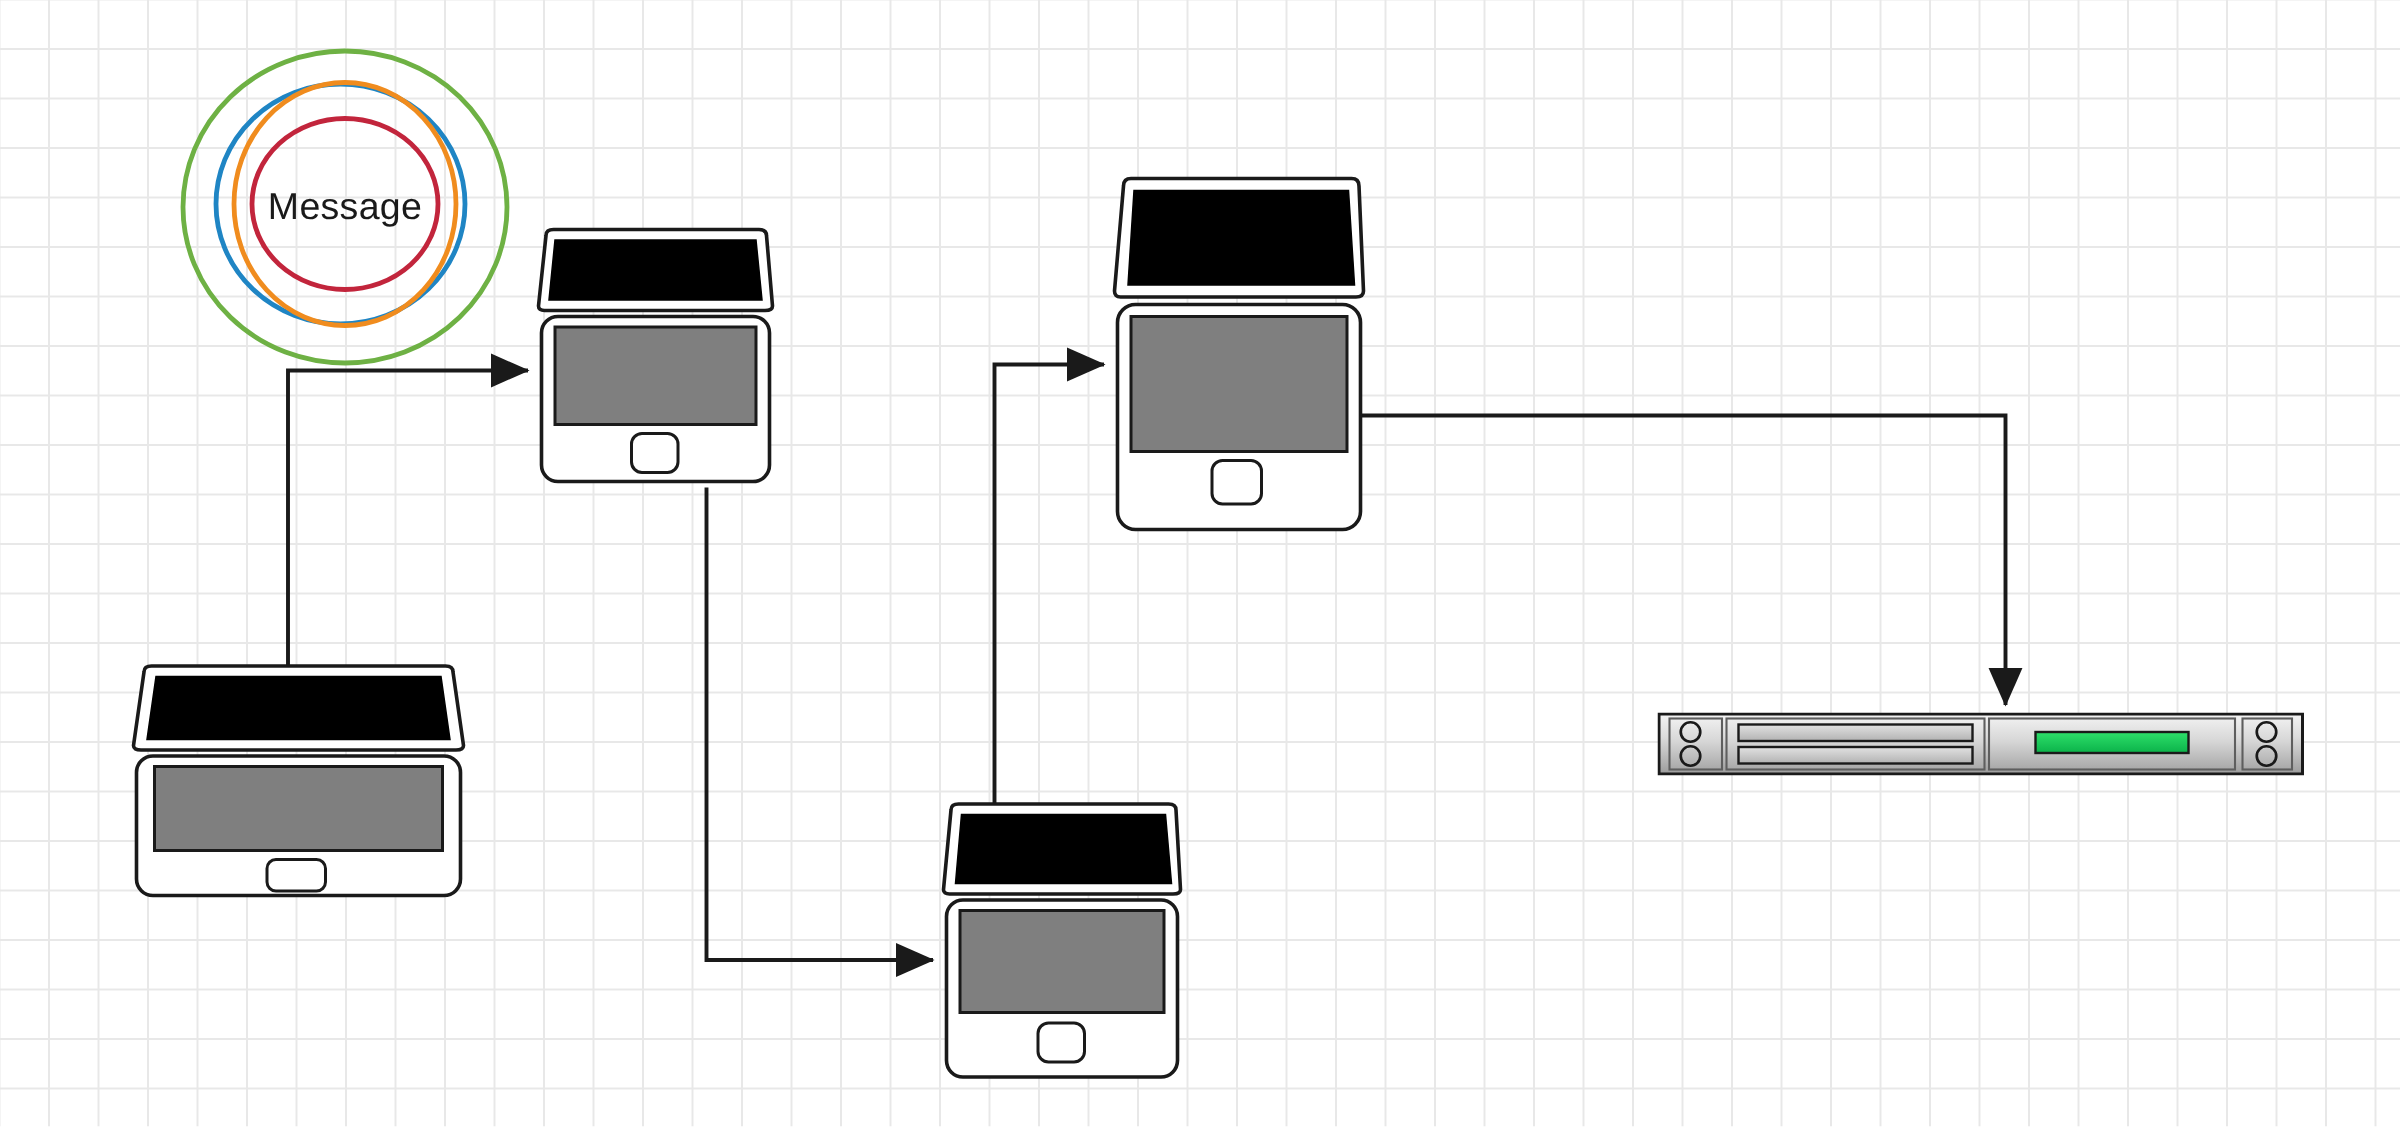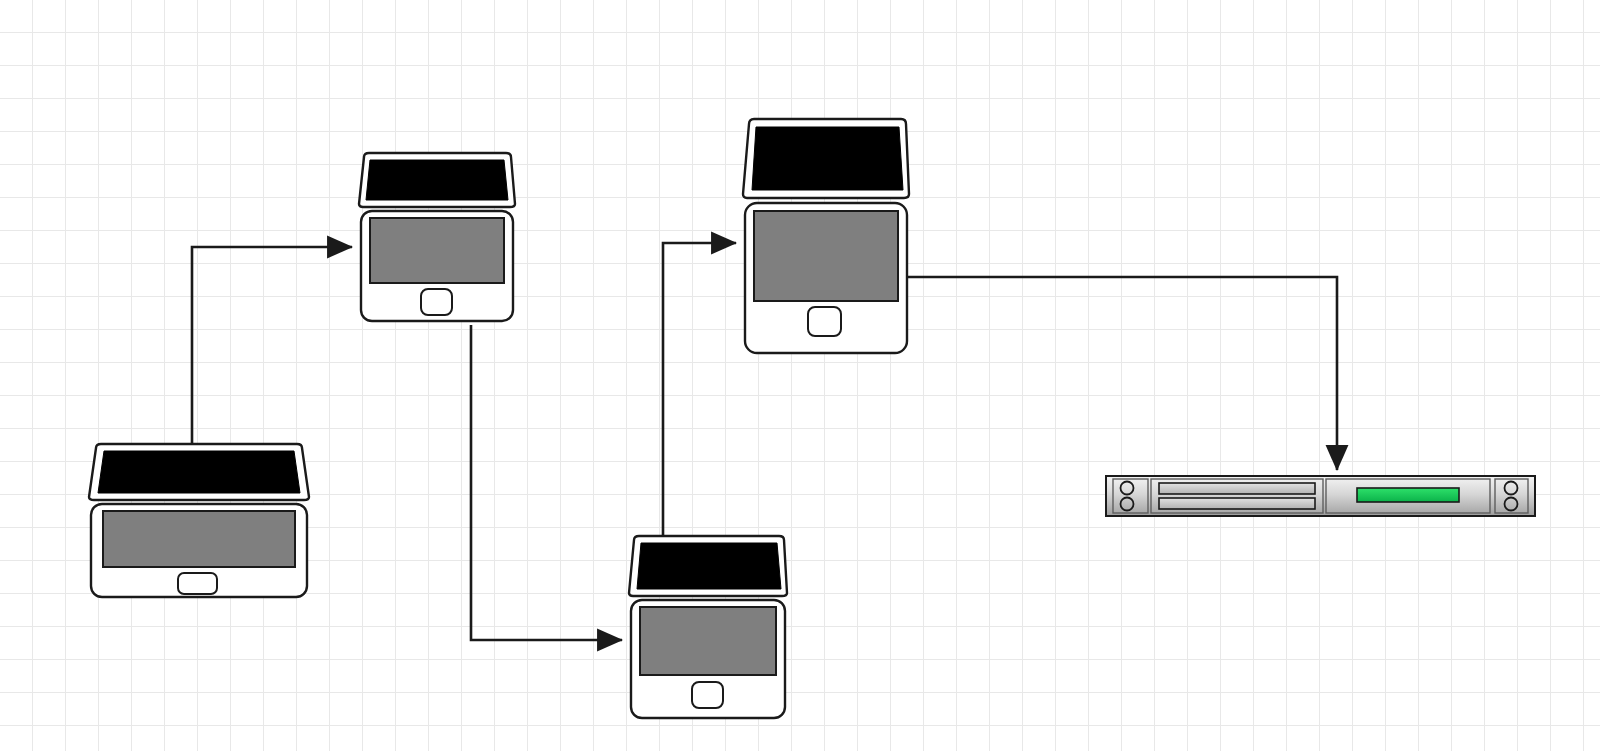--- a/index.html
+++ b/index.html
@@ -91,20 +91,29 @@
 
     <polyline class="edge" fill="none" stroke="#1a1a1a" stroke-width="2.6" stroke-linejoin="miter" stroke-linecap="butt" marker-end="url(#arrowEnd)" points="471,325 471,640 622,640"></polyline>
 
     <polyline class="edge" fill="none" stroke="#1a1a1a" stroke-width="2.6" stroke-linejoin="miter" stroke-linecap="butt" marker-end="url(#arrowEnd)" points="663,542 663,243 736,243"></polyline>
 
     <polyline class="edge" fill="none" stroke="#1a1a1a" stroke-width="2.6" stroke-linejoin="miter" stroke-linecap="butt" marker-end="url(#arrowEnd)" points="904,277 1337,277 1337,470"></polyline>
   </svg>
 
   <div id="nodes">
 
+    <div class="msg-node" style="left:120px; top:32px; width:220px; height:212px;">
+      <svg width="220" height="212" viewBox="0 0 220 212" xmlns="http://www.w3.org/2000/svg">
+        <ellipse class="ring" cx="110" cy="106" rx="108" ry="104" fill="none" stroke-width="3.2" stroke="#6eb144"></ellipse>
+        <ellipse class="ring" cx="107" cy="104" rx="83" ry="80" fill="none" stroke-width="3.2" stroke="#1f85c4"></ellipse>
+        <ellipse class="ring" cx="110" cy="104" rx="74" ry="81" fill="none" stroke-width="3.2" stroke="#f08c1e"></ellipse>
+        <ellipse class="ring" cx="110" cy="104" rx="62" ry="57" fill="none" stroke-width="3.2" stroke="#c2253c"></ellipse>
+      </svg>
+      <div class="msg-label">Message</div>
+    </div>
 
     <div class="laptop" style="left:88px; top:443px; width:222px; height:157px;">
       <svg width="222" height="157" viewBox="0 0 222 157" xmlns="http://www.w3.org/2000/svg">
 
         <path d="M8,5 Q8,1 13,1 L209,1 Q214,1 214,5 L221,54 Q221,57 216,57 L6,57 Q1,57 1,54 Z" fill="#ffffff" stroke="#1a1a1a" stroke-width="2.4" stroke-linejoin="round"></path>
         <path d="M16,8 L206,8 L212,50 L10,50 Z" fill="#000000" stroke="#000000" stroke-width="1"></path>
 
         <rect x="3" y="61" width="216" height="93" rx="11" ry="11" fill="#ffffff" stroke="#1a1a1a" stroke-width="2.4"></rect>
         <rect x="15" y="68" width="192" height="56" fill="#7f7f7f" stroke="#1a1a1a" stroke-width="2"></rect>
         <rect x="90" y="130" width="39" height="21" rx="6" ry="6" fill="#ffffff" stroke="#1a1a1a" stroke-width="2"></rect>

